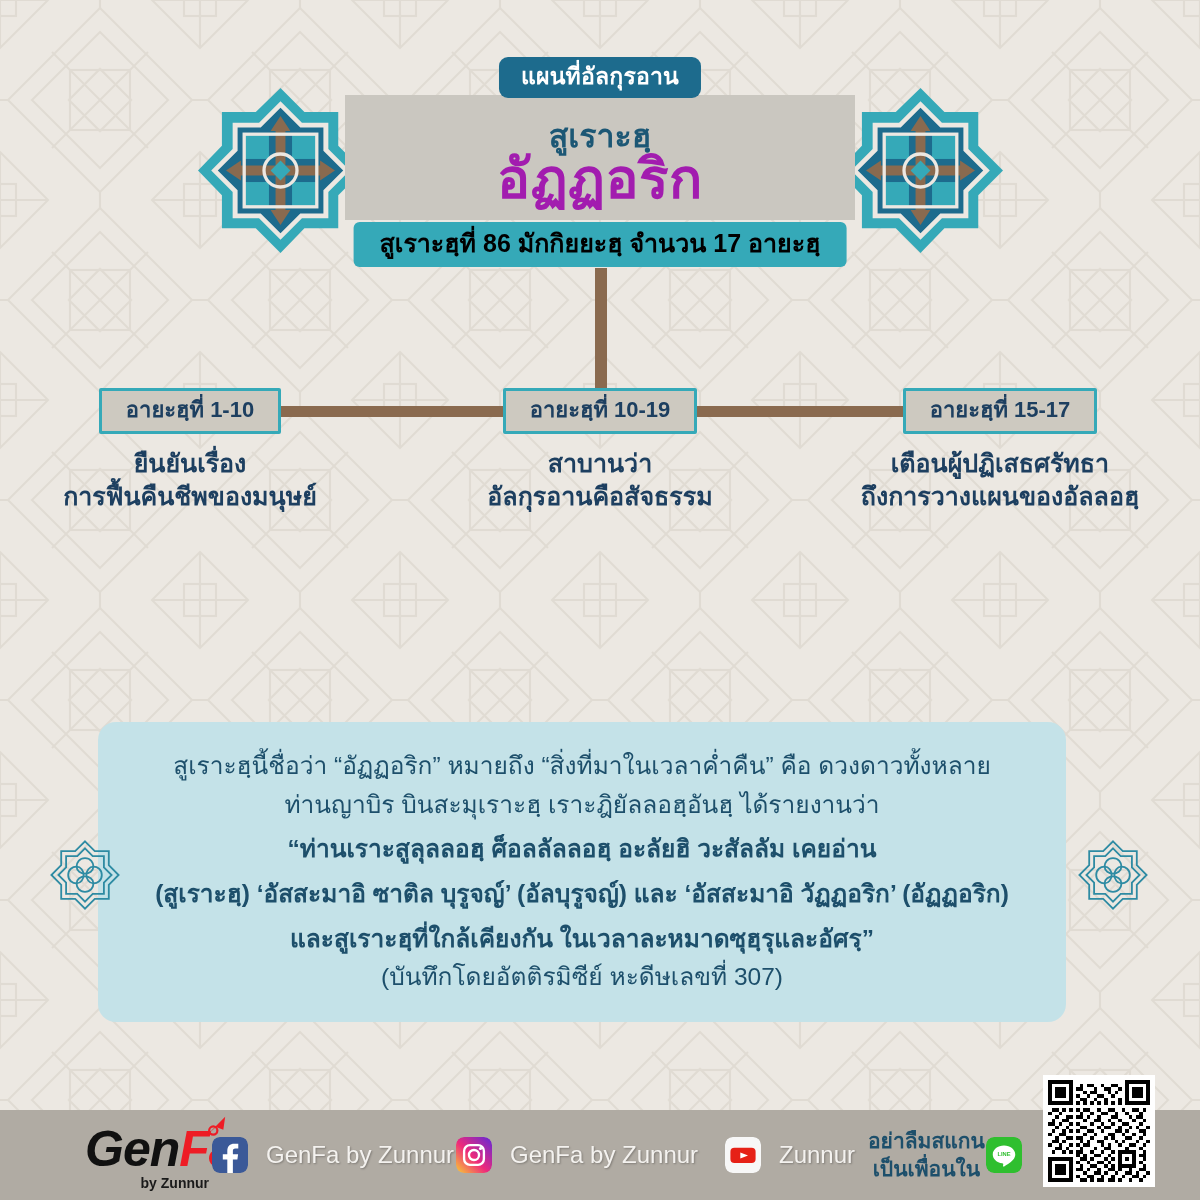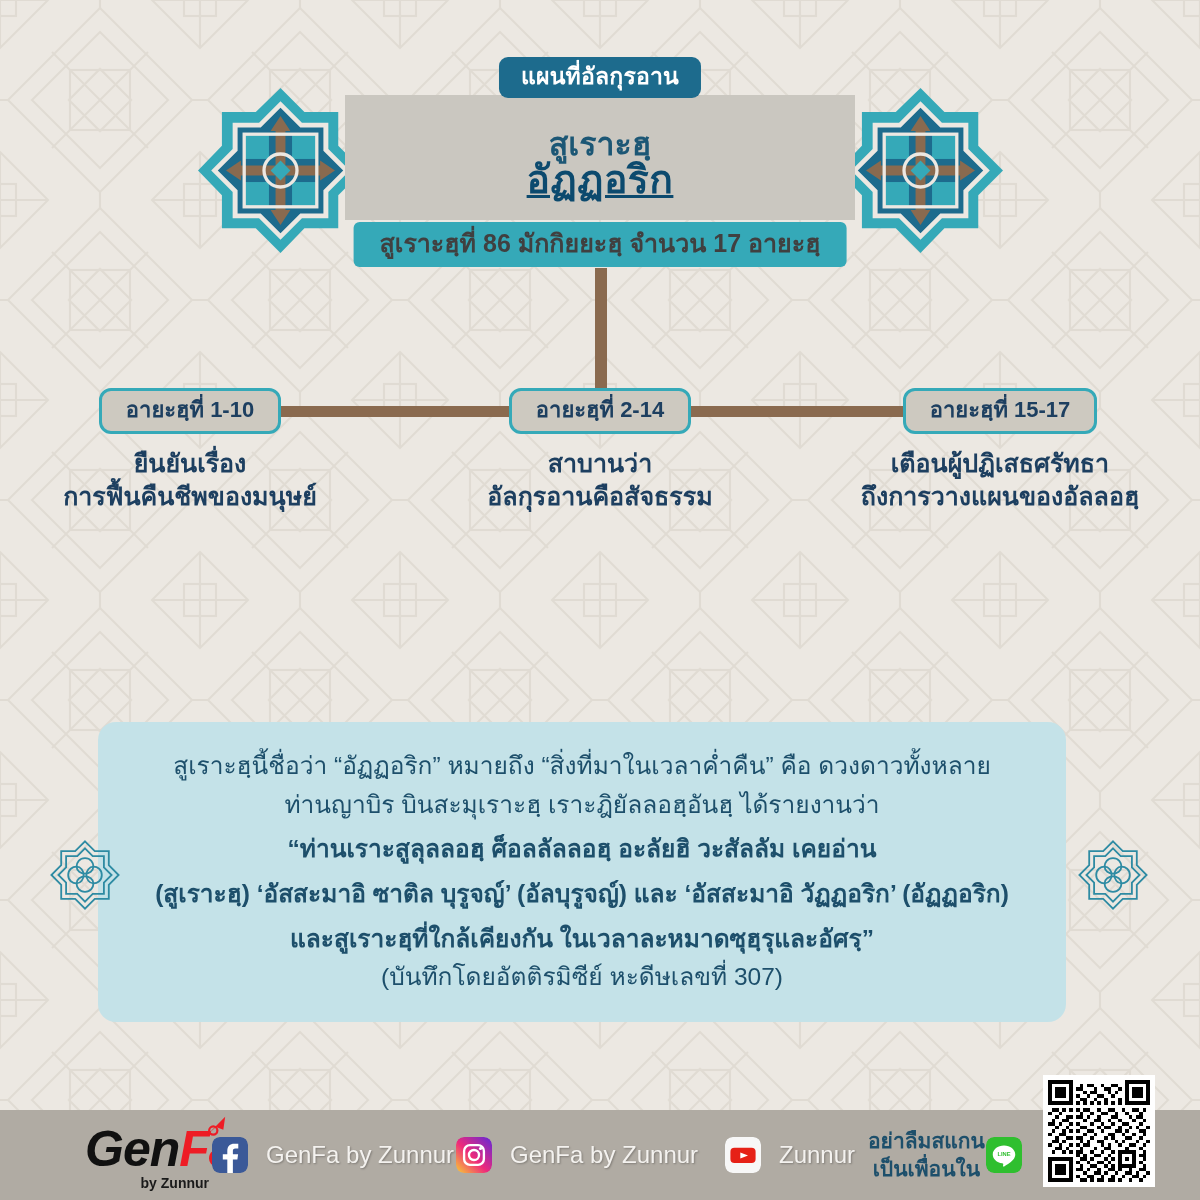--- a/index.html
+++ b/index.html
@@ -70,35 +70,34 @@
   }
 
   #surah-label {
     color: #1c5775;
     font-size: 32px;
     font-weight: 700;
     line-height: 1.05;
     margin-top: 12px;
   }
   #surah-name {
-    color: #0c4a6e;
-    font-size: 39px;
+    color: #a21caf;
+    font-size: 55px;
     font-weight: 800;
     line-height: 1.0;
     letter-spacing: .5px;
     margin-top: -2px;
-    text-decoration: underline;
   }
 
   #subtitle-bar {
     position: absolute;
     left: 50%; transform: translateX(-50%);
     top: 222px;
     background: #35a9b8;
-    color: #404040;
+    color: #000000;
     border-radius: 6px;
     padding: 6px 26px 9px 26px;
     font-size: 25px;
     font-weight: 600;
     white-space: nowrap;
     z-index: 9;
     line-height: 1.2;
   }
 
   
@@ -120,21 +119,21 @@
     text-align: center;
   }
   #branch-1 { left: 40px;  top: 128px; width: 300px; }
   #branch-2 { left: 450px; top: 128px; width: 300px; }
   #branch-3 { left: 850px; top: 128px; width: 300px; }
 
   .branch-chip {
     display: inline-block;
     background: #cdc9c0;
     border: 3px solid #35a9b8;
-    border-radius: 12px;
+    border-radius: 2px;
     color: #1d3f60;
     font-size: 22px;
     font-weight: 600;
     padding: 6px 24px 9px 24px;
     line-height: 1.15;
     white-space: nowrap;
     position: relative;
     z-index: 3;
   }
 
@@ -371,21 +370,21 @@
     <div class="conn" id="conn-rail"></div>
     <div class="conn" id="conn-stub-l"></div>
 
     <div class="branch" id="branch-1">
       <div class="branch-chip">อายะฮฺที่ 1-10</div>
       <div class="branch-desc">ยืนยันเรื่อง
 การฟื้นคืนชีพของมนุษย์</div>
     </div>
 
     <div class="branch" id="branch-2">
-      <div class="branch-chip">อายะฮฺที่ 2-14</div>
+      <div class="branch-chip">อายะฮฺที่ 10-19</div>
       <div class="branch-desc">สาบานว่า
 อัลกุรอานคือสัจธรรม</div>
     </div>
 
     <div class="branch" id="branch-3">
       <div class="branch-chip">อายะฮฺที่ 15-17</div>
       <div class="branch-desc">เตือนผู้ปฏิเสธศรัทธา
 ถึงการวางแผนของอัลลอฮฺ</div>
     </div>
   </div>

